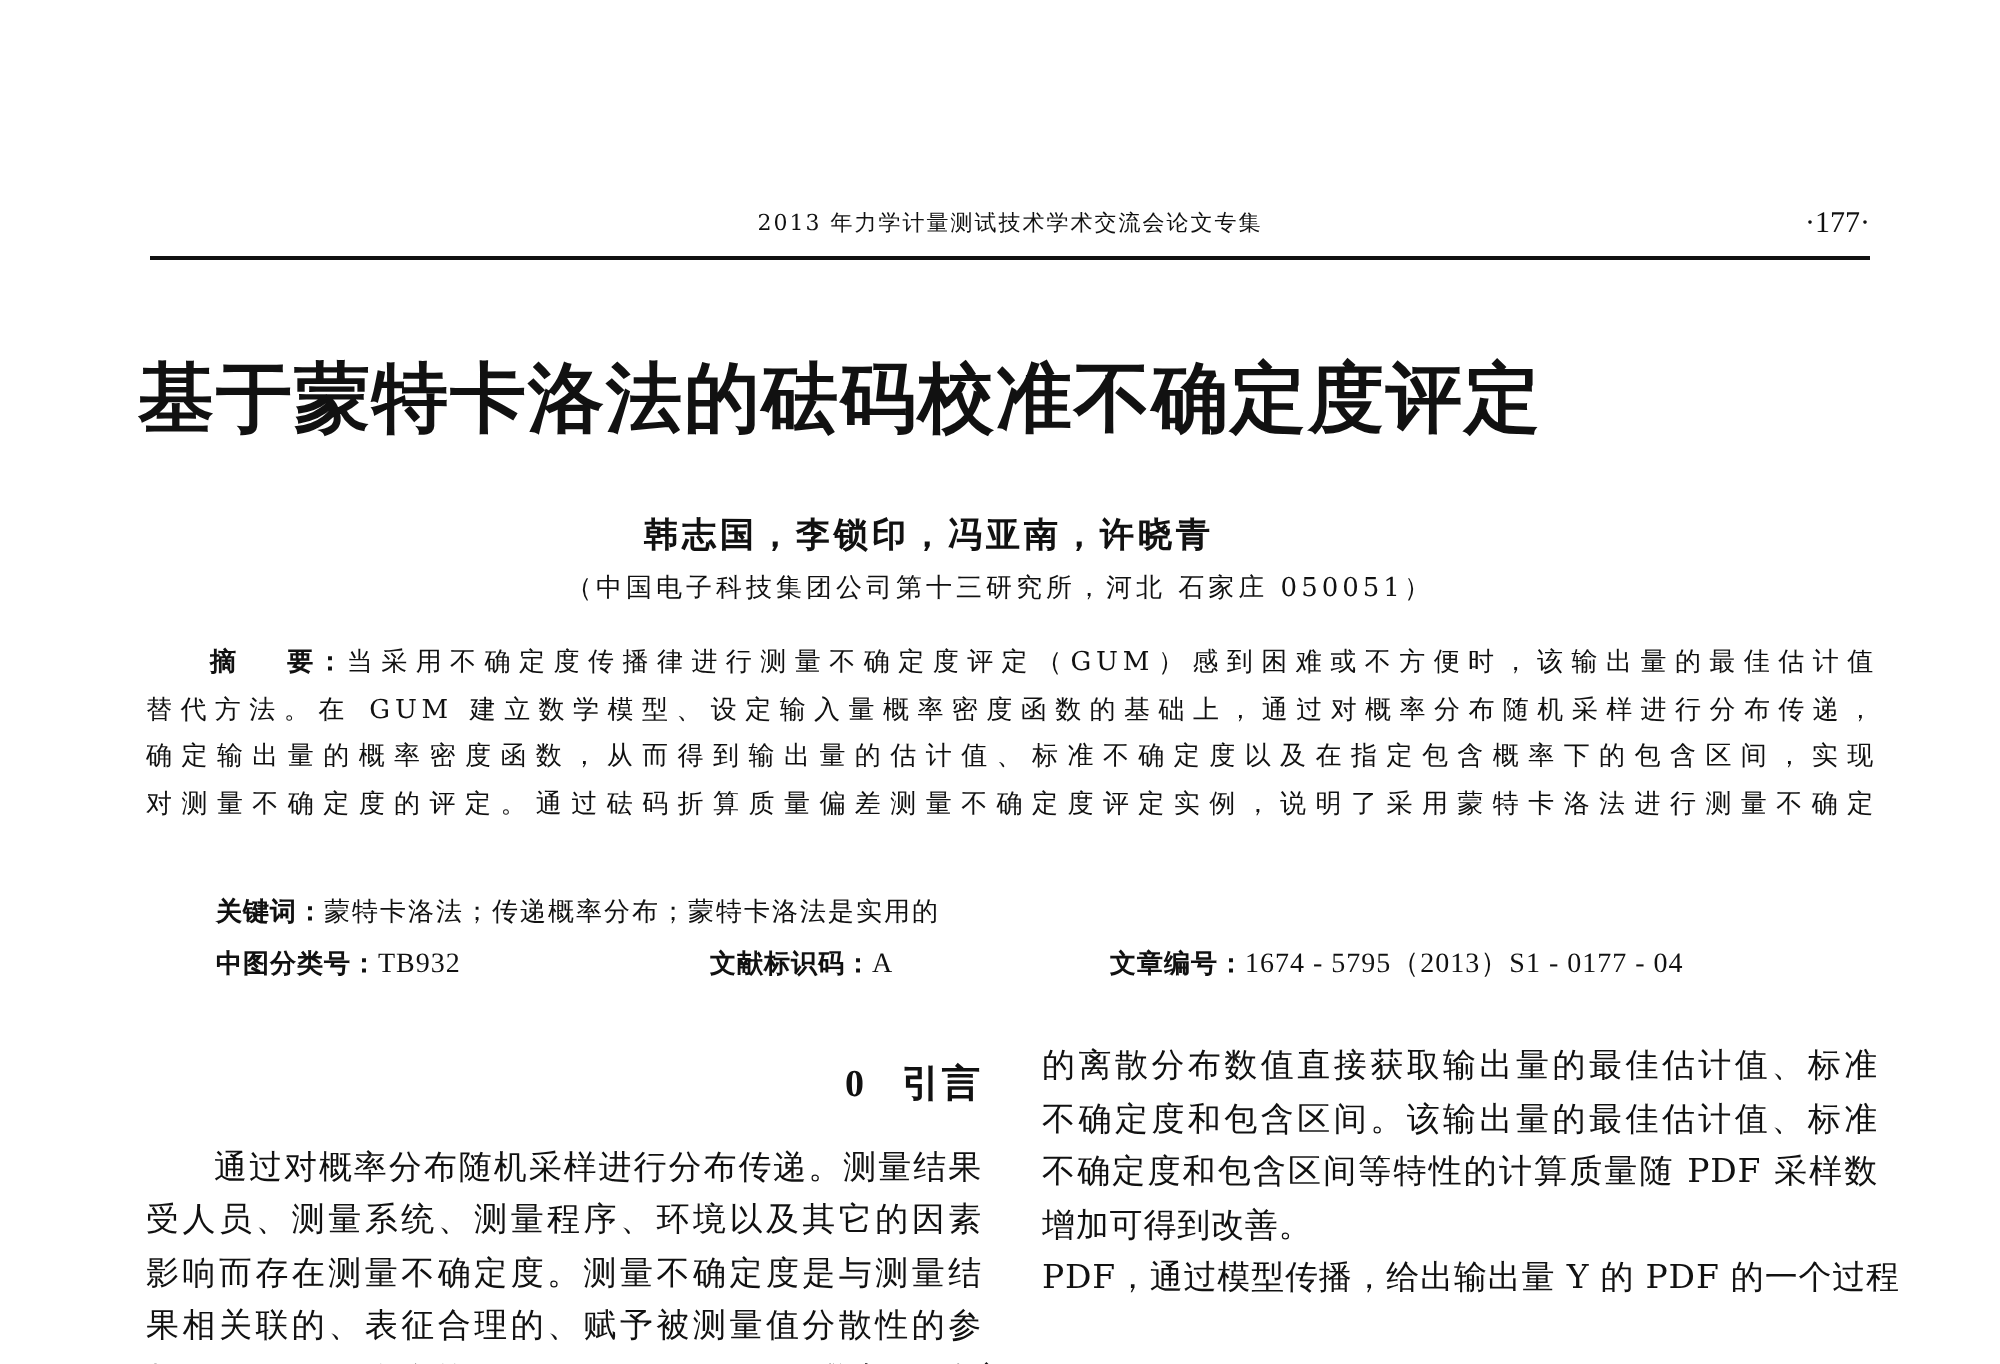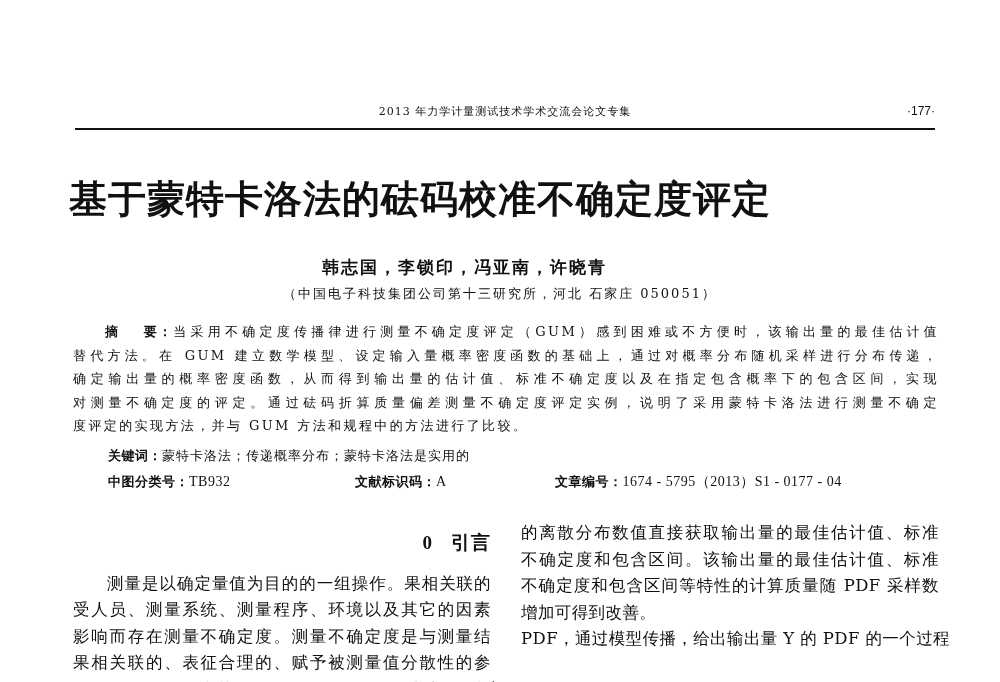--- a/index.html
+++ b/index.html
@@ -9,22 +9,22 @@
     }
     .running-header {
       position: absolute; left: 75px; top: 104px; width: 860px; height: 24px;
       border-bottom: 2px solid #111;
     }
     .running-header .journal {
       position: absolute; left: 0; right: 0; top: 0; text-align: center;
       font-size: 11px; letter-spacing: 1px; font-family: "DejaVu Serif", serif;
     }
     .running-header .pageno {
-      position: absolute; right: 0; top: 0; font-size: 12px;
-      font-family: Liberation Sans, sans-serif;
+      position: absolute; right: 0; top: 0; font-size: 15px;
+      font-family: Liberation Serif, serif;
     }
     .title {
       position: absolute; left: 0; width: 840px; top: 174px; text-align: center;
       font-family: "DejaVu Sans", sans-serif; font-weight: bold; font-size: 38px;
       letter-spacing: 1px;
     }
     .authors {
       position: absolute; left: 0; width: 929px; top: 256px; text-align: center;
       font-size: 17px; font-weight: bold; letter-spacing: 2px;
     }
@@ -77,40 +77,39 @@
 
 <div class="title">基于蒙特卡洛法的砝码校准不确定度评定</div>
 <div class="authors">韩志国，李锁印，冯亚南，许晓青</div>
 <div class="affiliation">（中国电子科技集团公司第十三研究所，河北 石家庄 050051）</div>
 
 <div class="abstract">
   <span class="line"><span class="lead-label"><span>摘</span><span class="gap"></span><span>要：</span></span><span>当采用不确定度传播律进行测量不确定度评定（GUM）感到困难或不方便时，该输出量的最佳估计值</span></span>
   <span class="line">替代方法。在 GUM 建立数学模型、设定输入量概率密度函数的基础上，通过对概率分布随机采样进行分布传递，</span>
   <span class="line">确定输出量的概率密度函数，从而得到输出量的估计值、标准不确定度以及在指定包含概率下的包含区间，实现</span>
   <span class="line">对测量不确定度的评定。通过砝码折算质量偏差测量不确定度评定实例，说明了采用蒙特卡洛法进行测量不确定</span>
-  <span class="line last">度评定的实现方法，并与 GUM 方法和规程中的方法进行了比较。</span>
 </div>
 
 <div class="keywords">
   <span class="bold-label">关键词：</span><span>蒙特卡洛法；传递概率分布；蒙特卡洛法是实用的</span>
 </div>
 
 <div class="classrow c1">
   <span class="bold-label">中图分类号：</span><span class="val">TB932</span>
 </div>
 <div class="classrow c2">
   <span class="bold-label">文献标识码：</span><span class="val">A</span>
 </div>
 <div class="classrow c3">
   <span class="bold-label">文章编号：</span><span class="val">1674 - 5795（2013）S1 - 0177 - 04</span>
 </div>
 
 <div class="col left">
   <span class="section-heading"><span class="num">0</span><span>引言</span></span>
-  <span class="line indent">测量是以确定量值为目的的一组操作。果相关联的</span>
+  <span class="line indent">通过对概率分布随机采样进行分布传递。测量结果</span>
   <span class="line">受人员、测量系统、测量程序、环境以及其它的因素</span>
   <span class="line">影响而存在测量不确定度。测量不确定度是与测量结</span>
   <span class="line">果相关联的、表征合理的、赋予被测量值分散性的参</span>
   <span class="line">数。ISO/IEC 发布的 Guide98 - 3：2008《测量不确定</span>
 </div>
 
 <div class="col right">
   <span class="line">的离散分布数值直接获取输出量的最佳估计值、标准</span>
   <span class="line">不确定度和包含区间。该输出量的最佳估计值、标准</span>
   <span class="line">不确定度和包含区间等特性的计算质量随 PDF 采样数</span>

